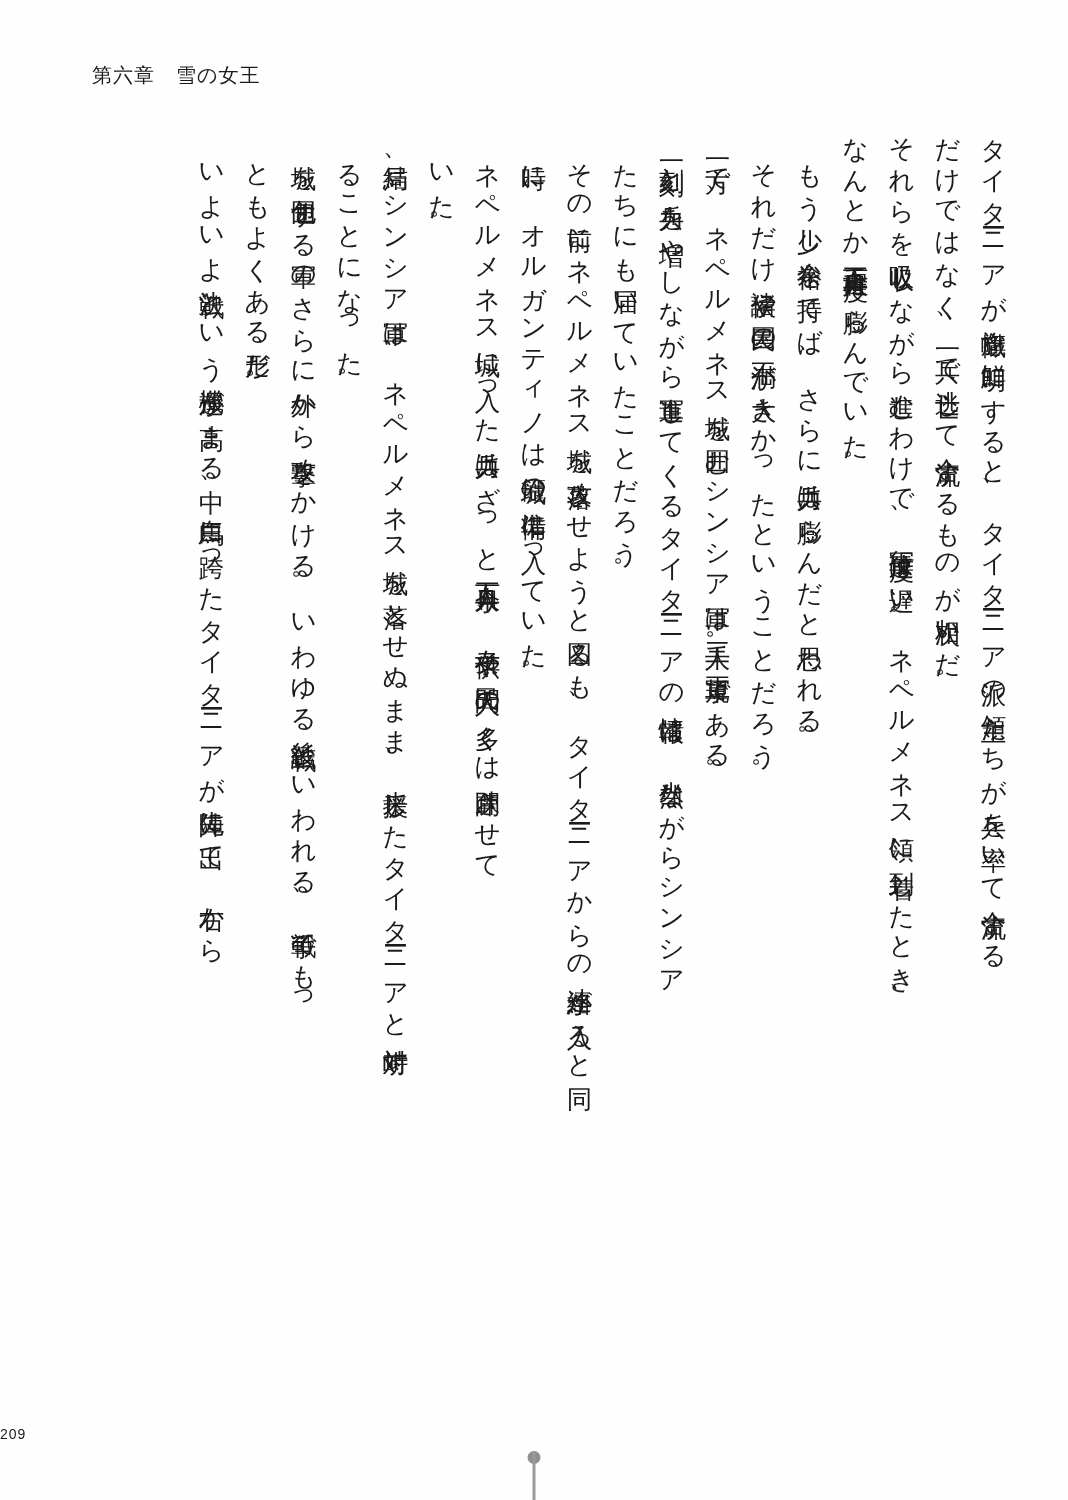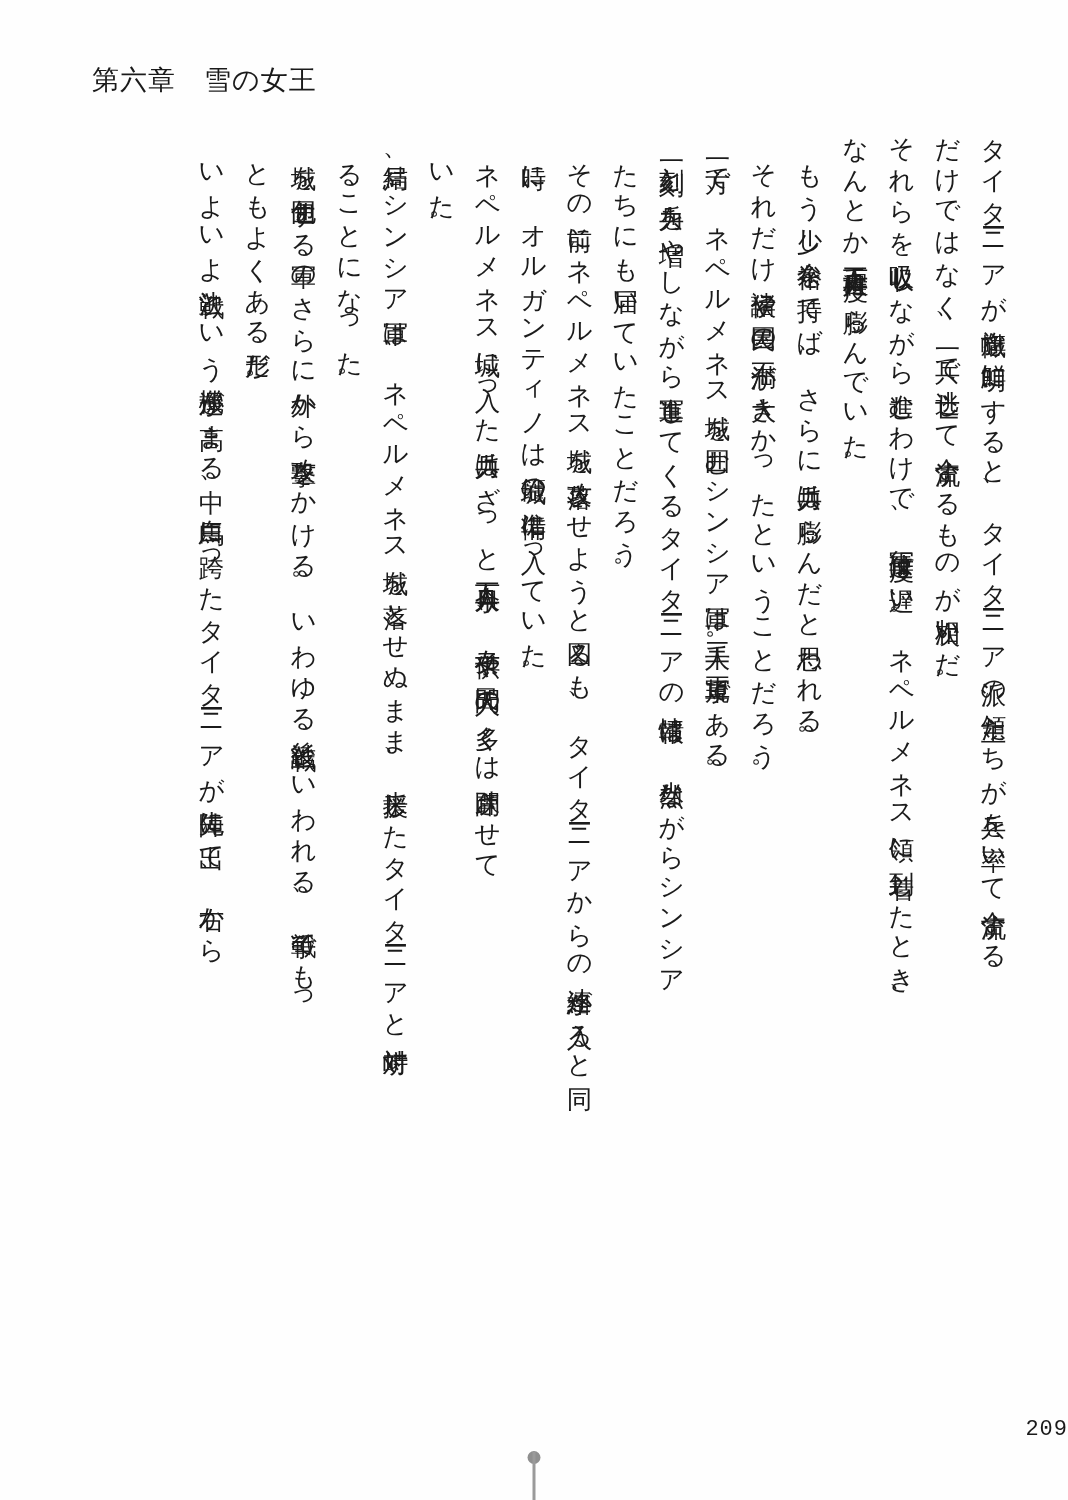--- a/index.html
+++ b/index.html
@@ -20,21 +20,21 @@
     position: absolute;
     inset: 0;
     background: #fefefe;
   }
 
   
   .running-head {
     position: absolute;
     top: 62px;
     left: 92px;
-    font-size: 27px;
+    font-size: 20px;
     letter-spacing: 1px;
     color: #1a1a1a;
     white-space: nowrap;
     font-family: "DejaVu Serif", "Liberation Serif", serif;
   }
 
   
   .textblock {
     position: absolute;
     top: 120px;
@@ -65,25 +65,25 @@
   }
 
   
   .col.indent { padding-top: 26px; }
 
   .page-number {
     position: absolute;
     bottom: 58px;
     left: 0;
     width: 100%;
-    text-align: right;
-    font-size: 22px;
+    text-align: left;
+    font-size: 14px;
     letter-spacing: 1px;
     color: #1a1a1a;
-    font-family: Liberation Mono, monospace;
+    font-family: Liberation Sans, sans-serif;
   }
 
   .spine-mark {
     position: absolute;
     bottom: 0px;
     left: 50%;
     transform: translateX(-50%);
     width: 3px;
     height: 48px;
     background: #9a9a9a;

